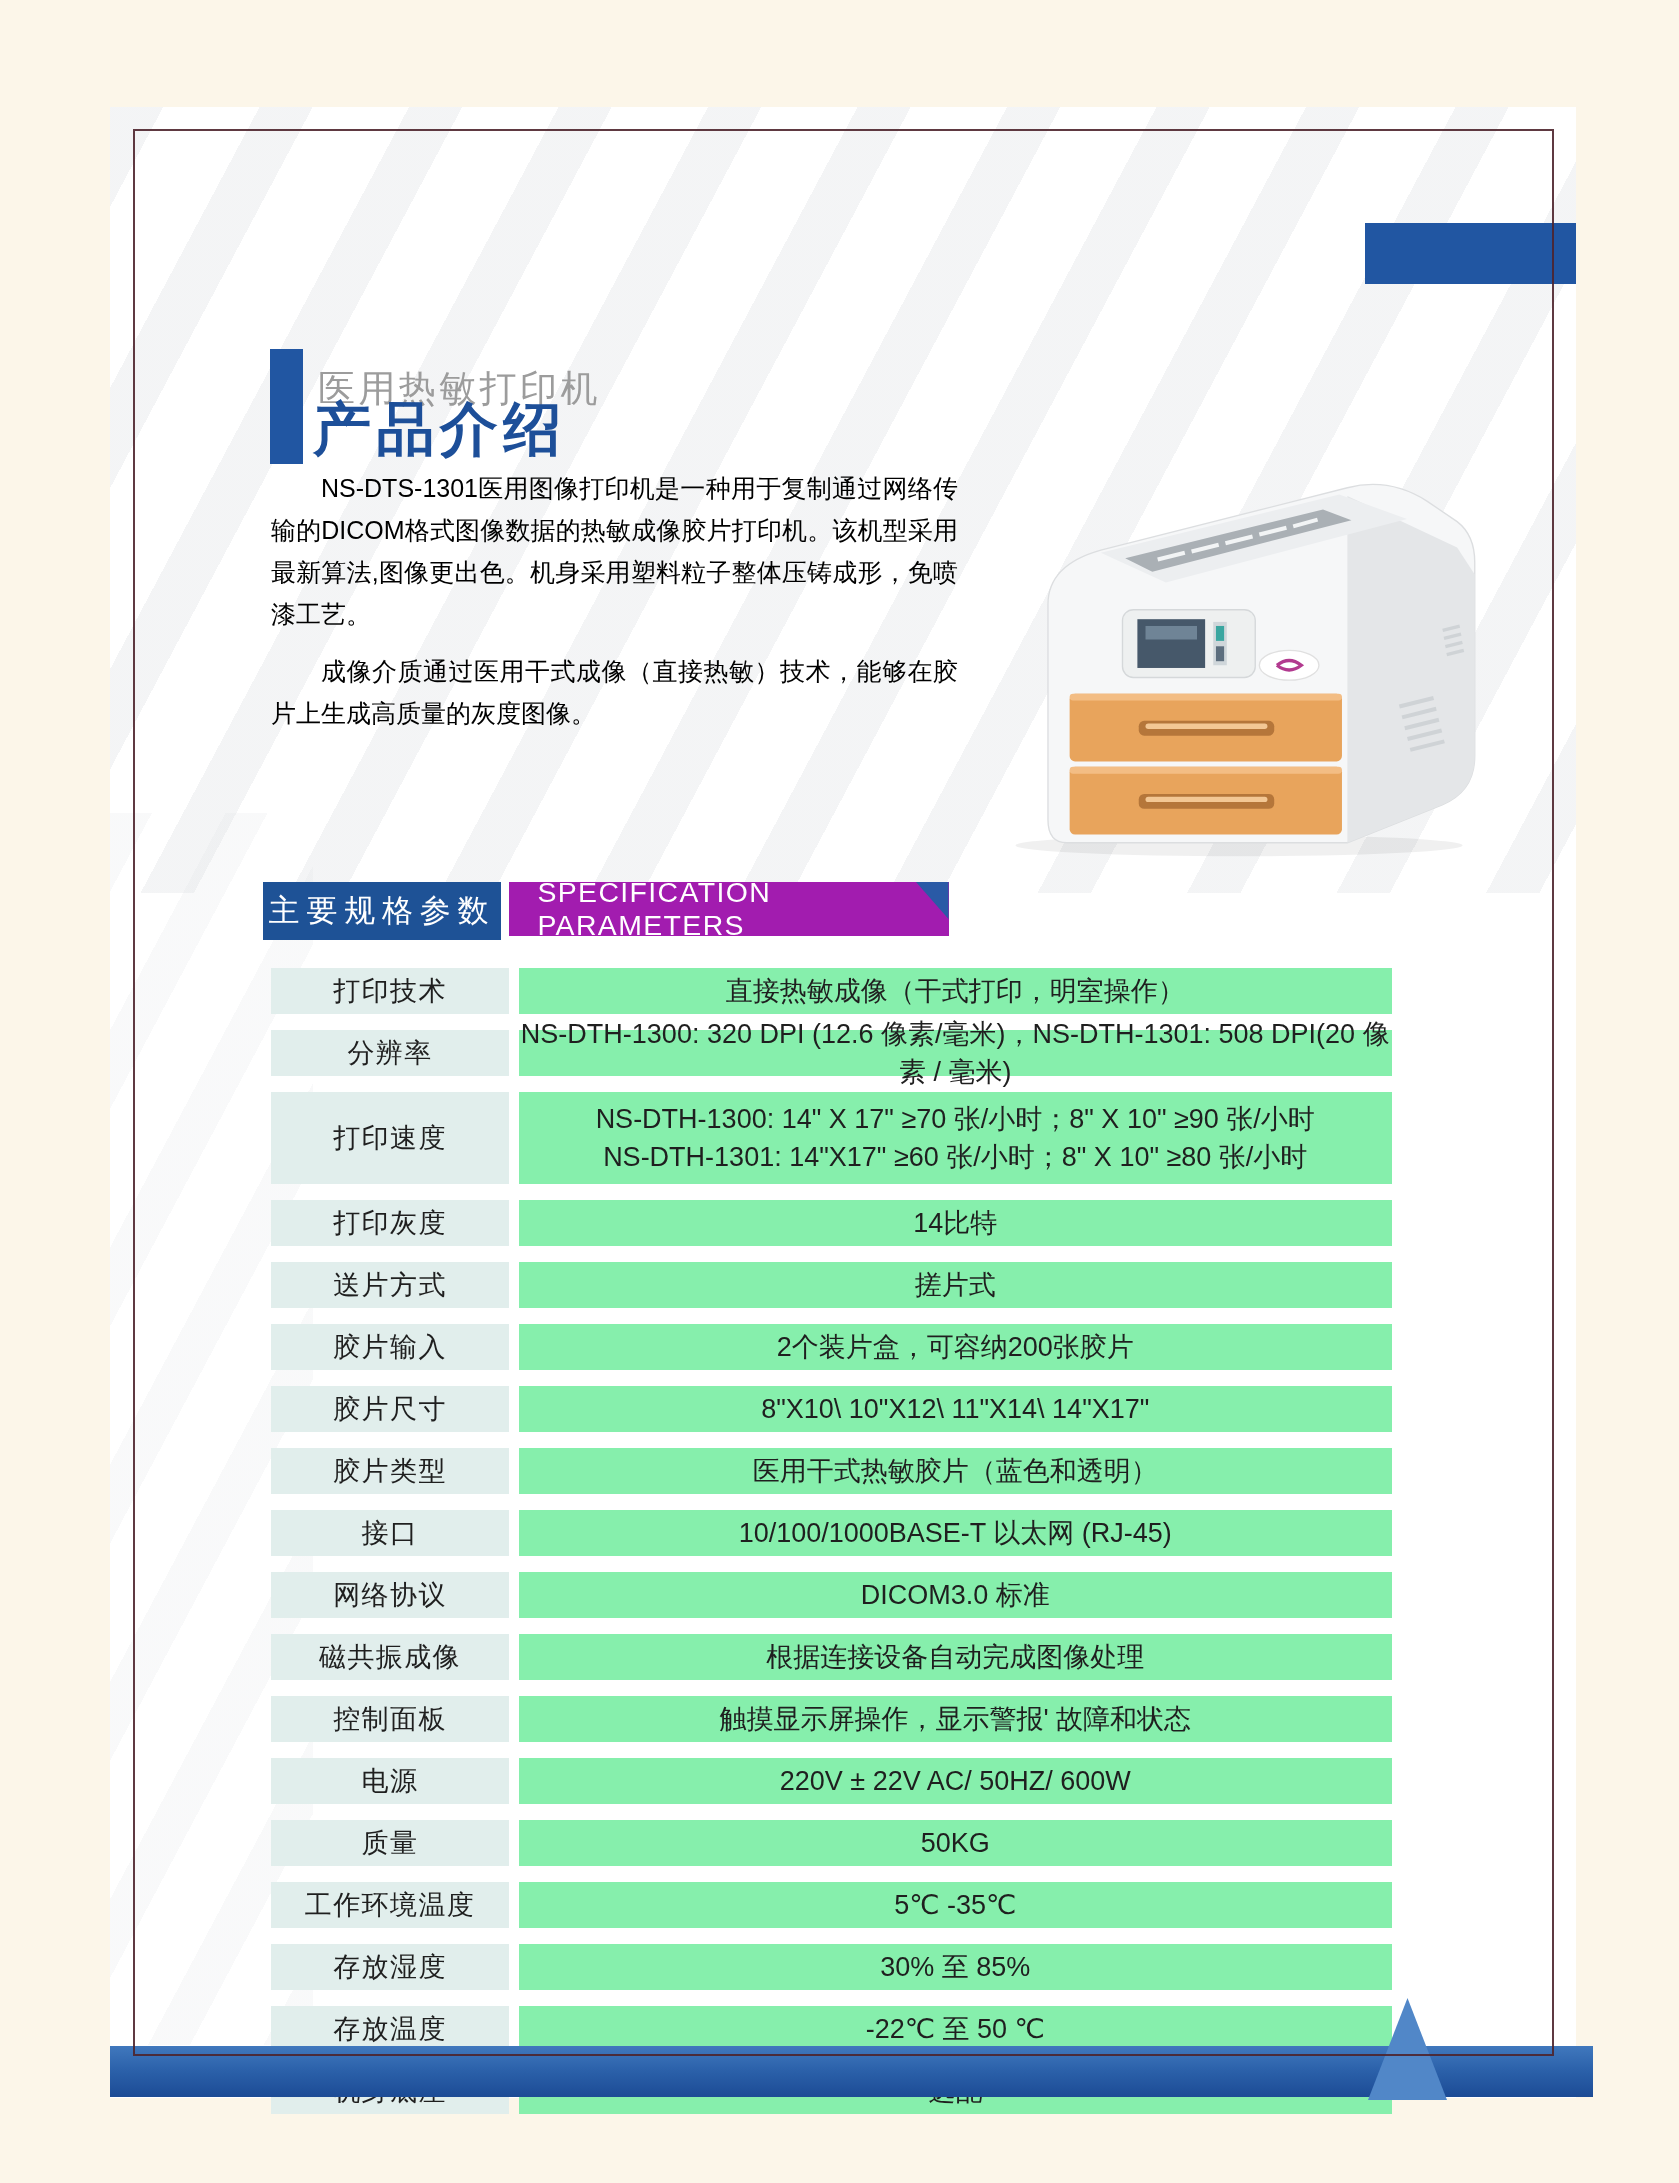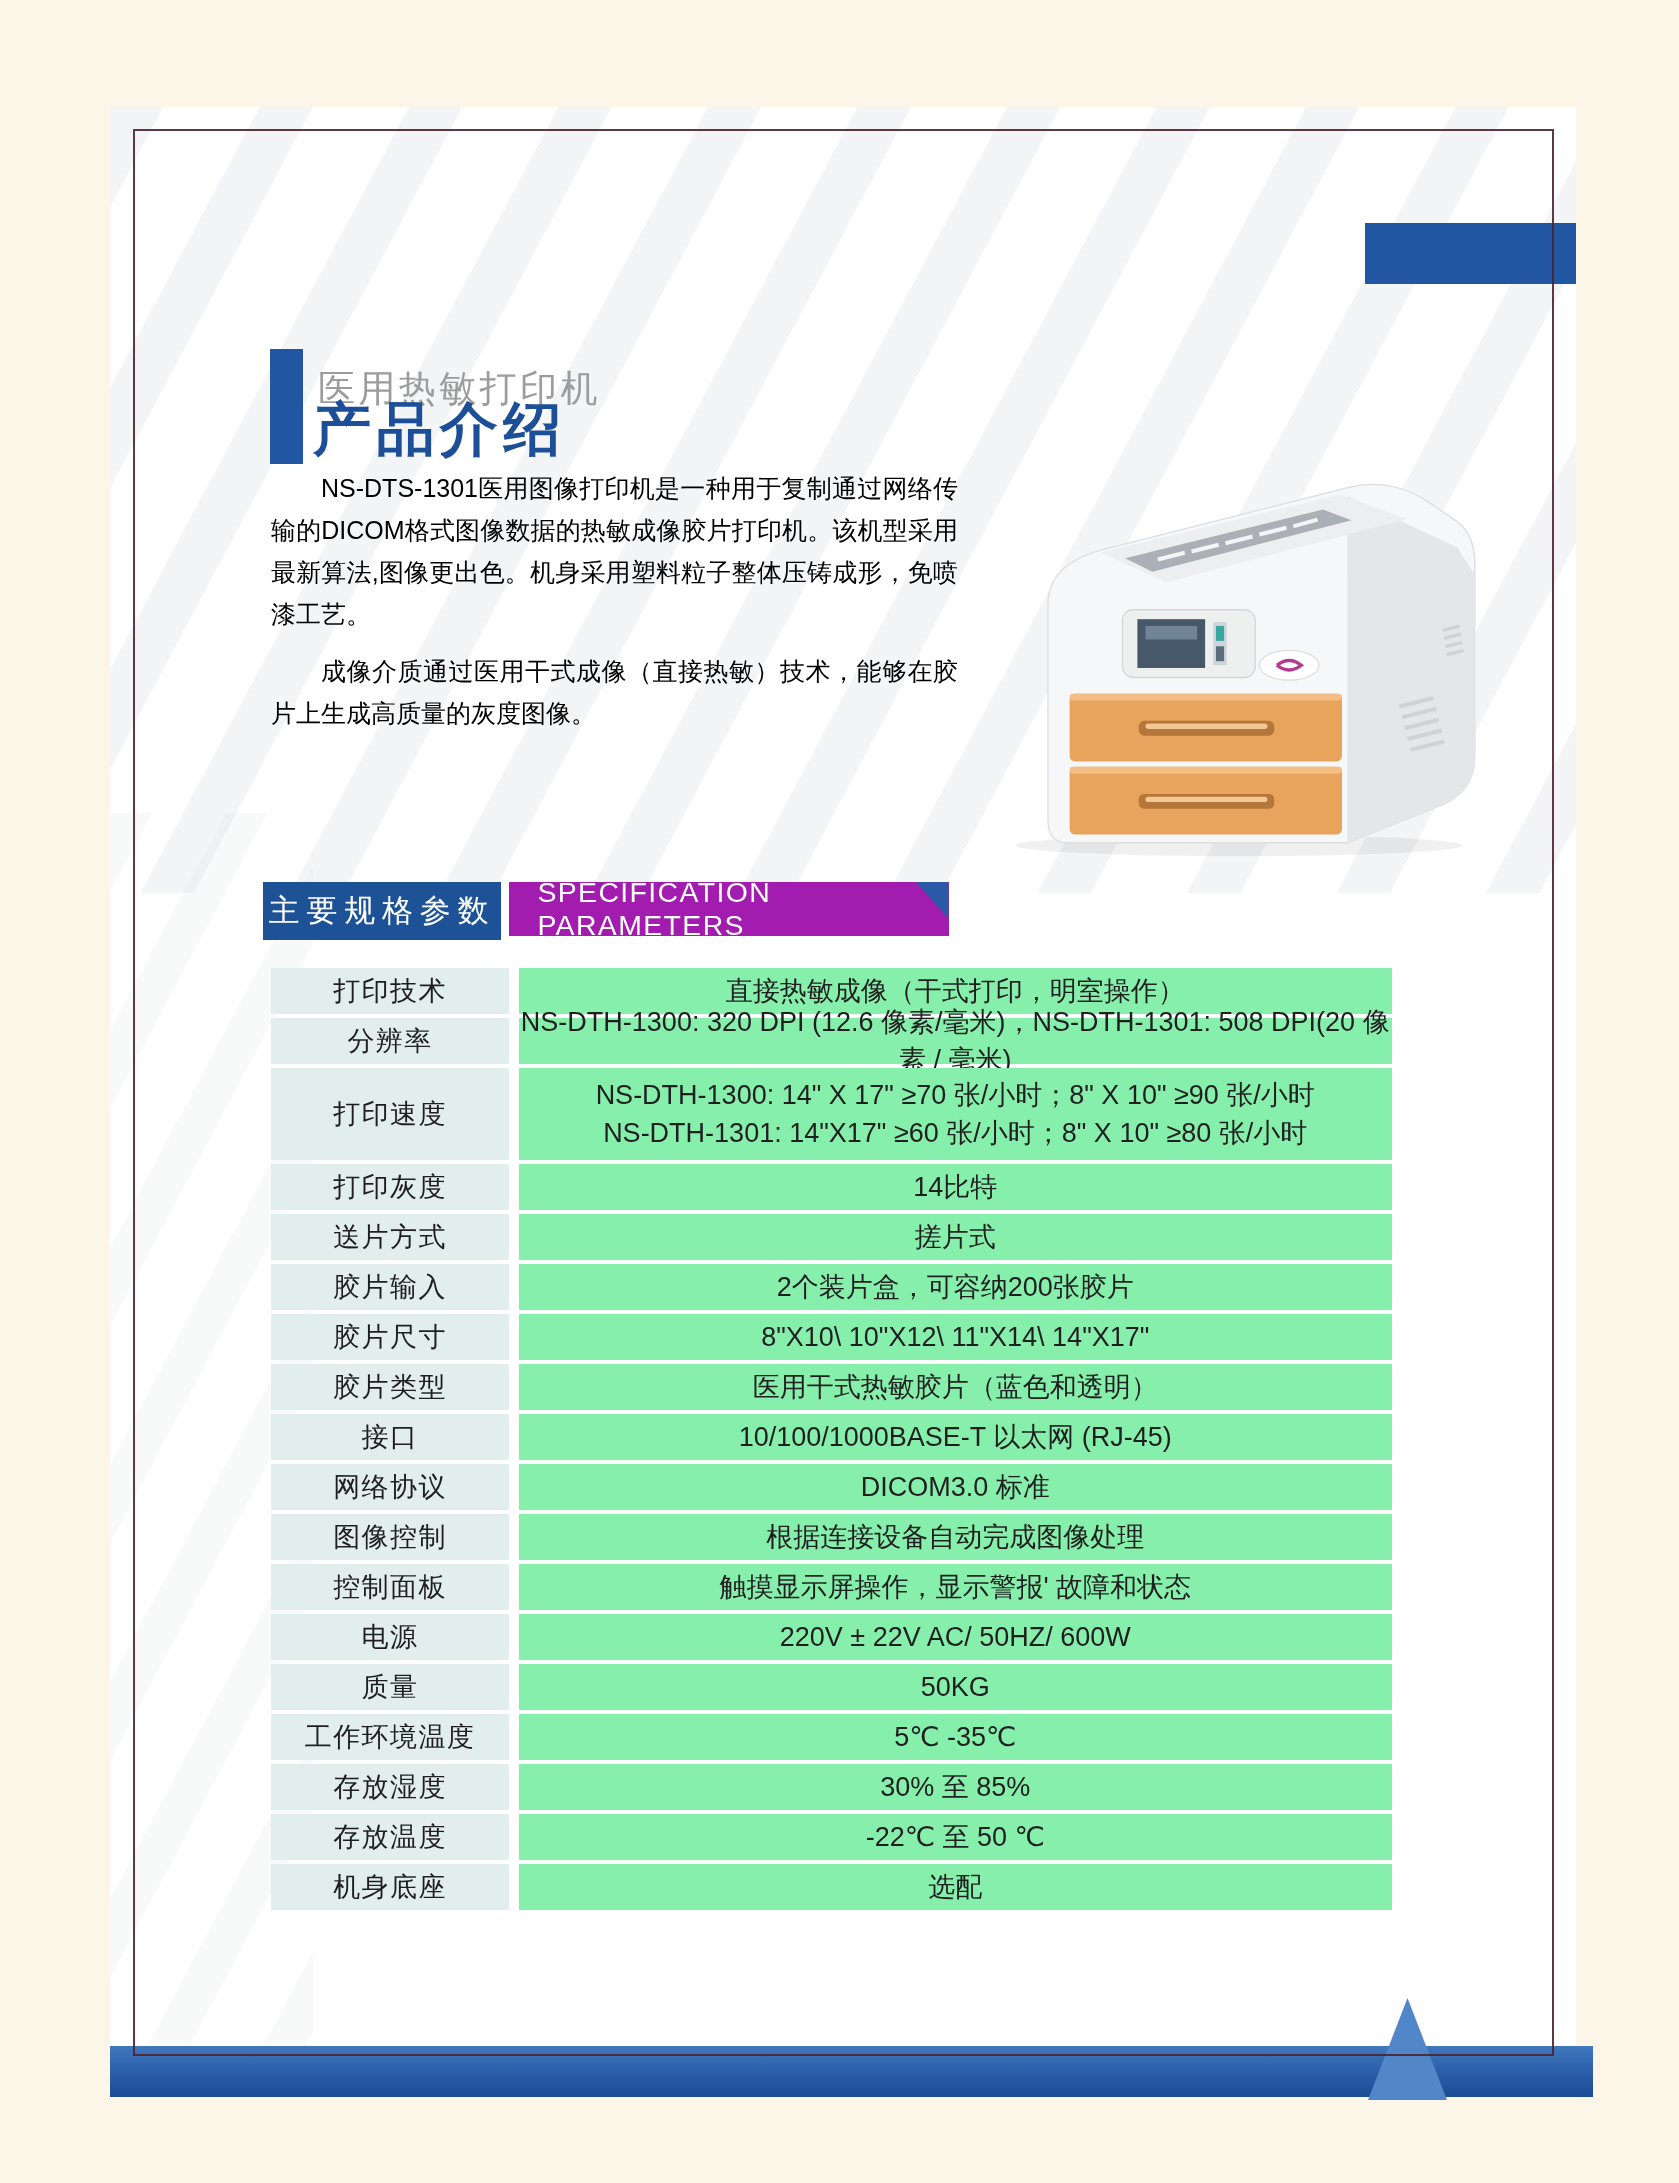--- a/index.html
+++ b/index.html
@@ -67,21 +67,21 @@
   .spec-header-en{
     position:absolute;left:509px;top:882px;width:440px;height:54px;background:#a21caf;z-index:9;
     display:flex;align-items:center;color:#ffffff;font-size:28.4px;letter-spacing:1.4px;padding-left:28.4px;
   }
   .spec-header-notch{
     position:absolute;left:916px;top:882px;width:32.5px;height:37px;background:#2a5aa6;z-index:11;
     clip-path:polygon(0 0,100% 0,100% 100%);
   }
   
   .spec-table{position:absolute;left:271px;top:968px;width:1121px;z-index:10;}
-  .spec-row{display:flex;margin-bottom:4px;}
+  .spec-row{display:flex;margin-bottom:16px;}
   .spec-label{
     width:238px;height:46px;background:#e1eeec;margin-right:9.5px;flex:none;
     display:flex;align-items:center;justify-content:center;
     font-size:27px;color:#1f1f1f;letter-spacing:1.4px;
   }
   .spec-value{
     flex:1;height:46px;background:#86efac;
     display:flex;flex-direction:column;align-items:center;justify-content:center;
     font-size:27px;color:#1f1f1f;text-align:center;line-height:38px;
   }
@@ -216,21 +216,21 @@
           <div>10/100/1000BASE-T 以太网 (RJ-45)</div>
         </div>
     </div>
     <div class="spec-row">
       <div class="spec-label">网络协议</div>
       <div class="spec-value">
           <div>DICOM3.0 标准</div>
         </div>
     </div>
     <div class="spec-row">
-      <div class="spec-label">图像控制</div>
+      <div class="spec-label">磁共振成像</div>
       <div class="spec-value">
           <div>根据连接设备自动完成图像处理</div>
         </div>
     </div>
     <div class="spec-row">
       <div class="spec-label">控制面板</div>
       <div class="spec-value">
           <div>触摸显示屏操作，显示警报' 故障和状态</div>
         </div>
     </div>

